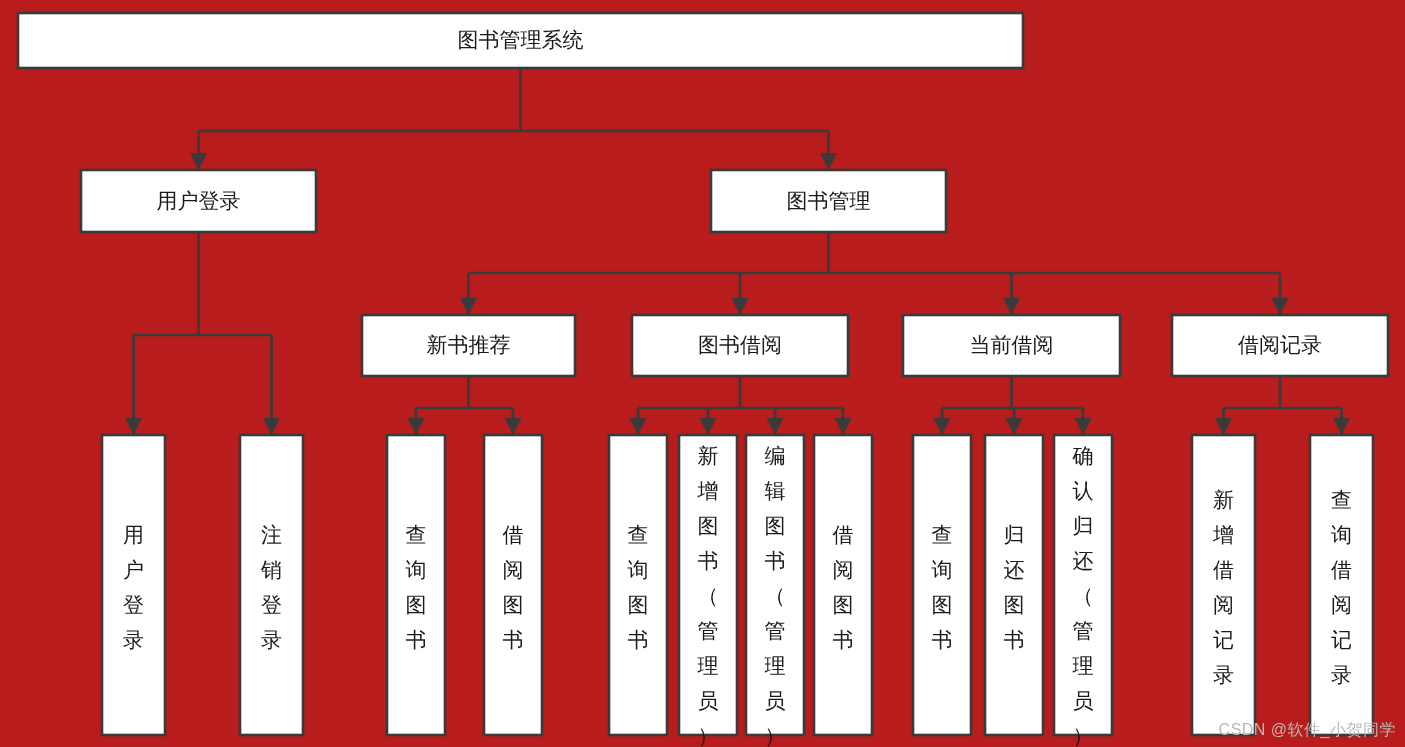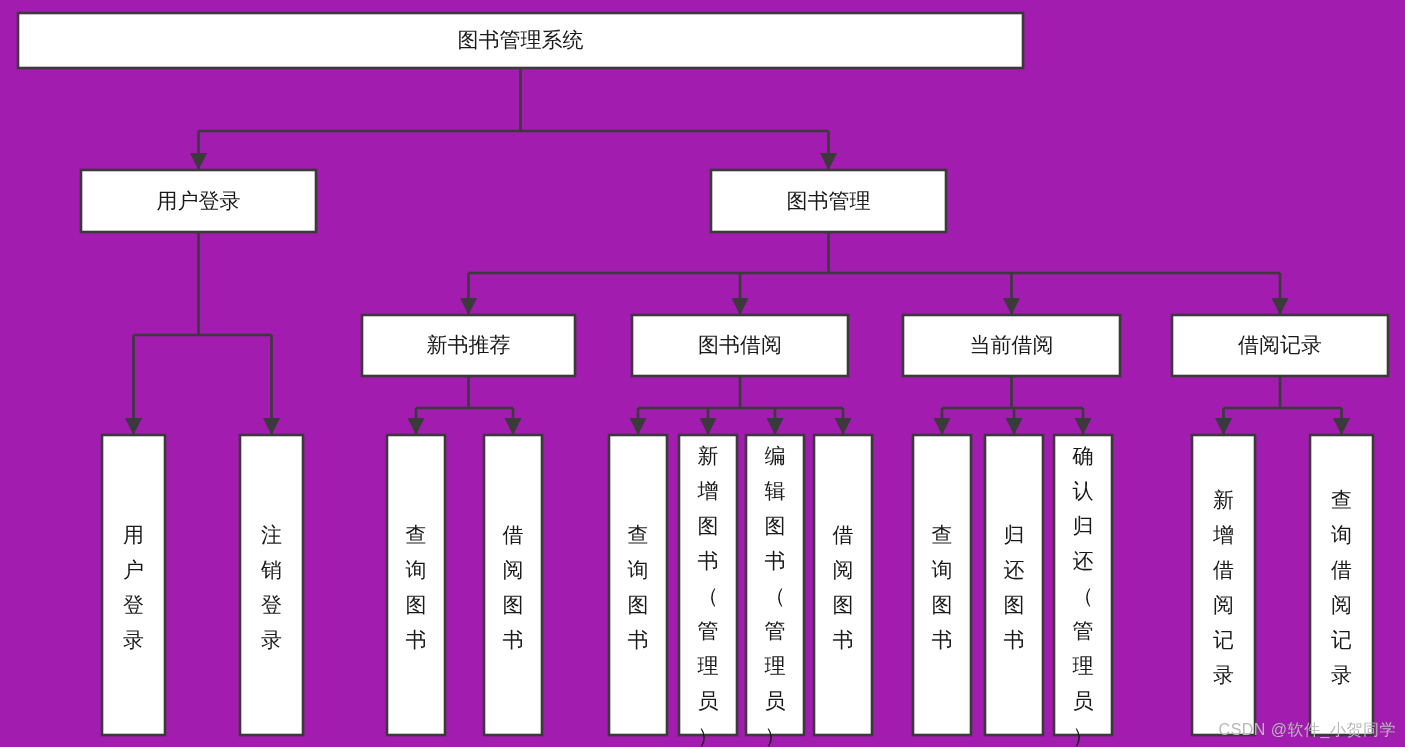--- a/index.html
+++ b/index.html
@@ -10,21 +10,21 @@
   body {
     width: 1405px;
     height: 747px;
     font-family: "Liberation Sans", "DejaVu Sans", sans-serif;
     overflow: hidden;
   }
   #diagram-root {
     position: relative;
     width: 1405px;
     height: 747px;
-    background: #a21caf;
+    background: #b91c1c;
   }
   svg.diagram-canvas {
     position: absolute;
     top: 0;
     left: 0;
     width: 1405px;
     height: 747px;
     display: block;
   }
   .node-rect {

